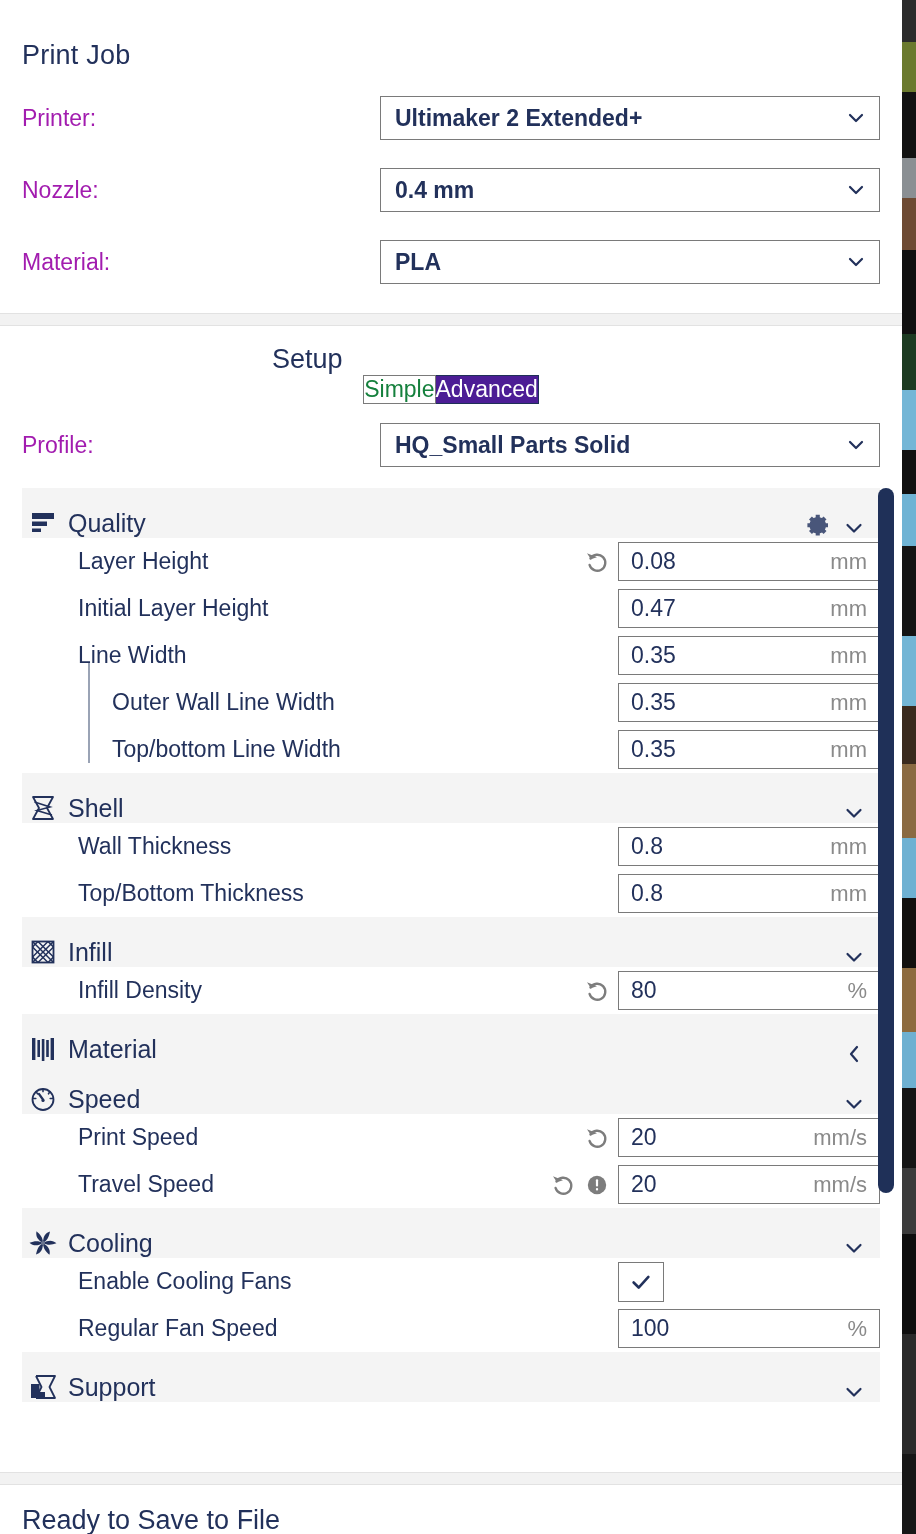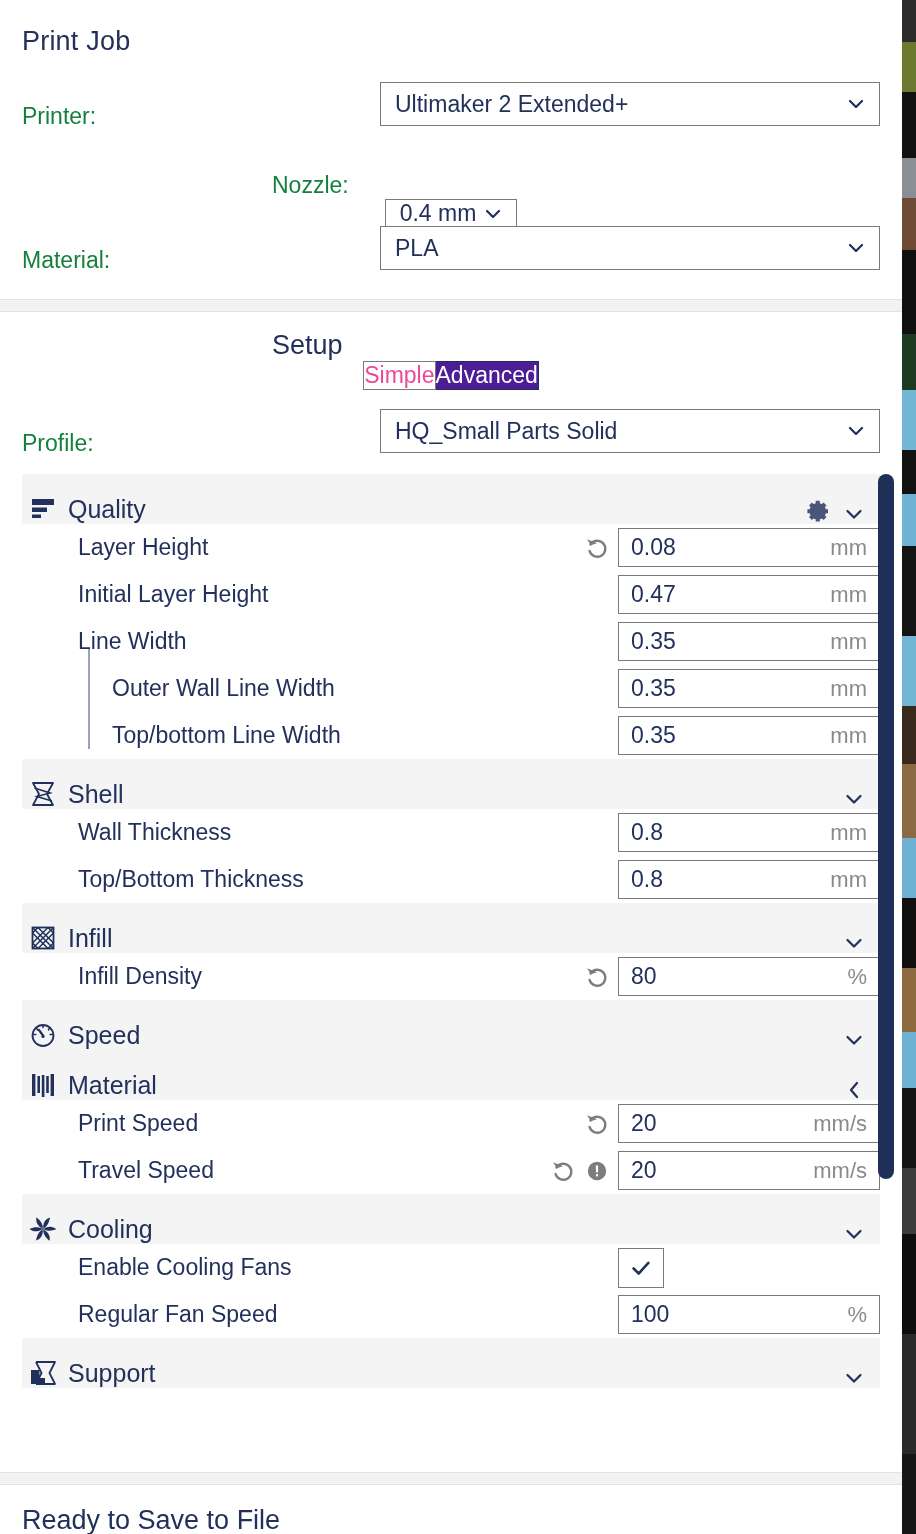--- a/index.html
+++ b/index.html
@@ -14,44 +14,44 @@
   
   .desktop-sliver{position:absolute;top:0;right:0;width:14px;height:1534px;overflow:hidden;background:#1a1a1a;}
   .ds-band{width:100%;}
 
   .panel{position:absolute;top:0;left:0;width:902px;height:1534px;background:#fff;}
 
   
   .section-pad{padding:0 22px;}
   .title{
     font-size:27px;color:#22315b;font-weight:400;letter-spacing:.2px;
-    padding-top:26px;
+    padding-top:40px;
   }
   .row{display:flex;align-items:center;height:58px;}
-  .row-label{font-size:23px;color:#15803d;width:358px;flex:none;margin-top:25px;}
+  .row-label{font-size:23px;color:#a21caf;width:358px;flex:none;}
   .combo{
     position:relative;flex:1;height:44px;box-sizing:border-box;
     border:1px solid #7a7a7a;background:#fff;display:flex;align-items:center;
-    padding:0 40px 0 14px;font-size:23px;color:#22315b;
+    padding:0 40px 0 14px;font-size:23px;color:#22315b;font-weight:bold;
   }
   .combo .chev{
     position:absolute;right:14px;top:50%;transform:translateY(-50%);
     width:18px;height:18px;
   }
   .combo .chev svg{display:block;}
 
   .divider{height:11px;background:#f2f2f2;border-top:1px solid #e2e2e2;border-bottom:1px solid #e2e2e2;}
 
   
   .setup-row{display:flex;align-items:center;height:60px;flex-direction:column;}
   .setup-title{font-size:27px;color:#22315b;width:358px;flex:none;}
   .segmented{display:flex;flex:1;height:47px;}
   .seg{
     flex:1;display:flex;align-items:center;justify-content:center;
-    font-size:23px;border:1px solid #7a7a7a;box-sizing:border-box;background:#fff;color:#ec4899;
+    font-size:23px;border:1px solid #7a7a7a;box-sizing:border-box;background:#fff;color:#15803d;
   }
   .seg + .seg{border-left:none;}
   .seg.active{background:#4c1d95;color:#fff;border-color:#1f3058;}
 
   
   .settings{margin:14px 22px 0 22px;width:858px;position:relative;}
   .cat{
     display:flex;align-items:flex-end;height:50px;background:#f4f4f4;
     padding:0 16px 0 6px;box-sizing:border-box;position:relative;
   }
@@ -130,21 +130,21 @@
         <div class="combo">
           <span>Ultimaker 2 Extended+</span>
           <span class="chev">
             <svg viewBox="0 0 18 18" width="18" height="18">
                 <path d="M3 6 L9 12 L15 6" fill="none" stroke="#22315b" stroke-width="2.2" stroke-linecap="round" stroke-linejoin="round"></path>
               </svg>
           </span>
         </div>
       </div>
 
-      <div class="row" style="margin-top:14px;flex-direction:column;">
+      <div class="row" style="margin-top:14px;">
         <div class="row-label">Nozzle:</div>
         <div class="combo">
           <span>0.4 mm</span>
           <span class="chev">
             <svg viewBox="0 0 18 18" width="18" height="18">
                 <path d="M3 6 L9 12 L15 6" fill="none" stroke="#22315b" stroke-width="2.2" stroke-linecap="round" stroke-linejoin="round"></path>
               </svg>
           </span>
         </div>
       </div>
@@ -306,44 +306,44 @@
             </span>
             <span class="field">
               <span>80</span>
               <span class="unit">%</span>
             </span>
           </div>
         </div>
         <div class="cat">
           <span class="cat-icon">
             <svg viewBox="0 0 30 30" width="30" height="30">
-              <circle cx="15" cy="15.5" r="10.5" fill="none" stroke="#22315b" stroke-width="1.8"></circle>
-              <path d="M15 5 v2.6 M8 7.6 l1.5 2.2 M22 7.6 l-1.5 2.2 M5.2 14.5 h2.6 M24.8 14.5 h-2.6" stroke="#22315b" stroke-width="1.6" stroke-linecap="round"></path>
-              <path d="M15.3 16 L11 10" stroke="#22315b" stroke-width="2.2" stroke-linecap="round"></path>
-              <circle cx="15" cy="16.5" r="1.6" fill="#22315b"></circle>
-            </svg>
-          </span>
-          <span class="cat-name">Speed</span>
-          <span class="cat-chev"><svg viewBox="0 0 20 20" width="20" height="20">
-              <path d="M3.5 7 L10 13.5 L16.5 7" fill="none" stroke="#22315b" stroke-width="2.2" stroke-linecap="round" stroke-linejoin="round"></path>
-            </svg></span>
-        </div>
-        <div class="cat">
-          <span class="cat-icon">
-            <svg viewBox="0 0 30 30" width="30" height="30">
               <rect x="4" y="4" width="3.4" height="22" fill="#22315b"></rect>
               <rect x="9.4" y="6" width="2.6" height="17" fill="#22315b"></rect>
               <rect x="13.8" y="5" width="2.6" height="22" fill="#22315b"></rect>
               <rect x="18.2" y="6" width="2.6" height="17" fill="#22315b"></rect>
               <rect x="22.6" y="4" width="3.4" height="22" fill="#22315b"></rect>
             </svg>
           </span>
           <span class="cat-name">Material</span>
           <span class="cat-chev"><svg viewBox="0 0 20 20" width="20" height="20">
               <path d="M13 3 L7 10 L13 17" fill="none" stroke="#22315b" stroke-width="2.2" stroke-linecap="round" stroke-linejoin="round"></path>
+            </svg></span>
+        </div>
+        <div class="cat">
+          <span class="cat-icon">
+            <svg viewBox="0 0 30 30" width="30" height="30">
+              <circle cx="15" cy="15.5" r="10.5" fill="none" stroke="#22315b" stroke-width="1.8"></circle>
+              <path d="M15 5 v2.6 M8 7.6 l1.5 2.2 M22 7.6 l-1.5 2.2 M5.2 14.5 h2.6 M24.8 14.5 h-2.6" stroke="#22315b" stroke-width="1.6" stroke-linecap="round"></path>
+              <path d="M15.3 16 L11 10" stroke="#22315b" stroke-width="2.2" stroke-linecap="round"></path>
+              <circle cx="15" cy="16.5" r="1.6" fill="#22315b"></circle>
+            </svg>
+          </span>
+          <span class="cat-name">Speed</span>
+          <span class="cat-chev"><svg viewBox="0 0 20 20" width="20" height="20">
+              <path d="M3.5 7 L10 13.5 L16.5 7" fill="none" stroke="#22315b" stroke-width="2.2" stroke-linecap="round" stroke-linejoin="round"></path>
             </svg></span>
         </div>
         <div style="position: relative;">
           <div class="setting">
             <span class="s-label">Print Speed</span>
             <span class="s-icons">
               <span class="icon-btn"><svg viewBox="0 0 26 26" width="26" height="26">
                   <path d="M6.5 9.5 A8 8 0 1 1 5.6 16" fill="none" stroke="#7d7d7d" stroke-width="2.4" stroke-linecap="round"></path>
                   <path d="M3 4.2 L6.9 10.2 L13 8.2 Z" fill="#7d7d7d"></path>
                 </svg></span>

